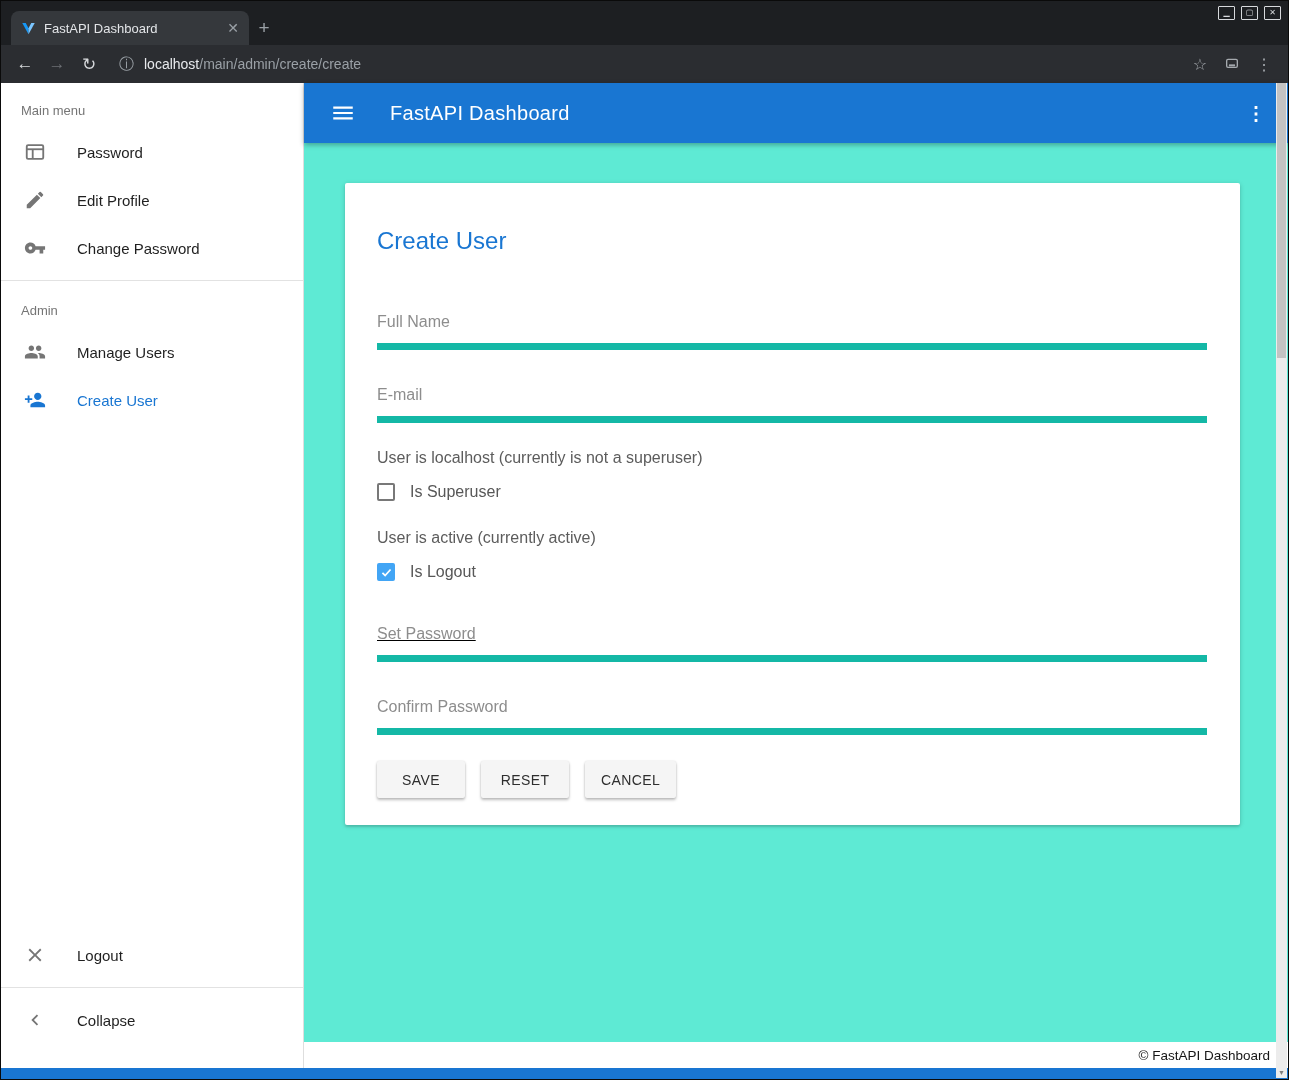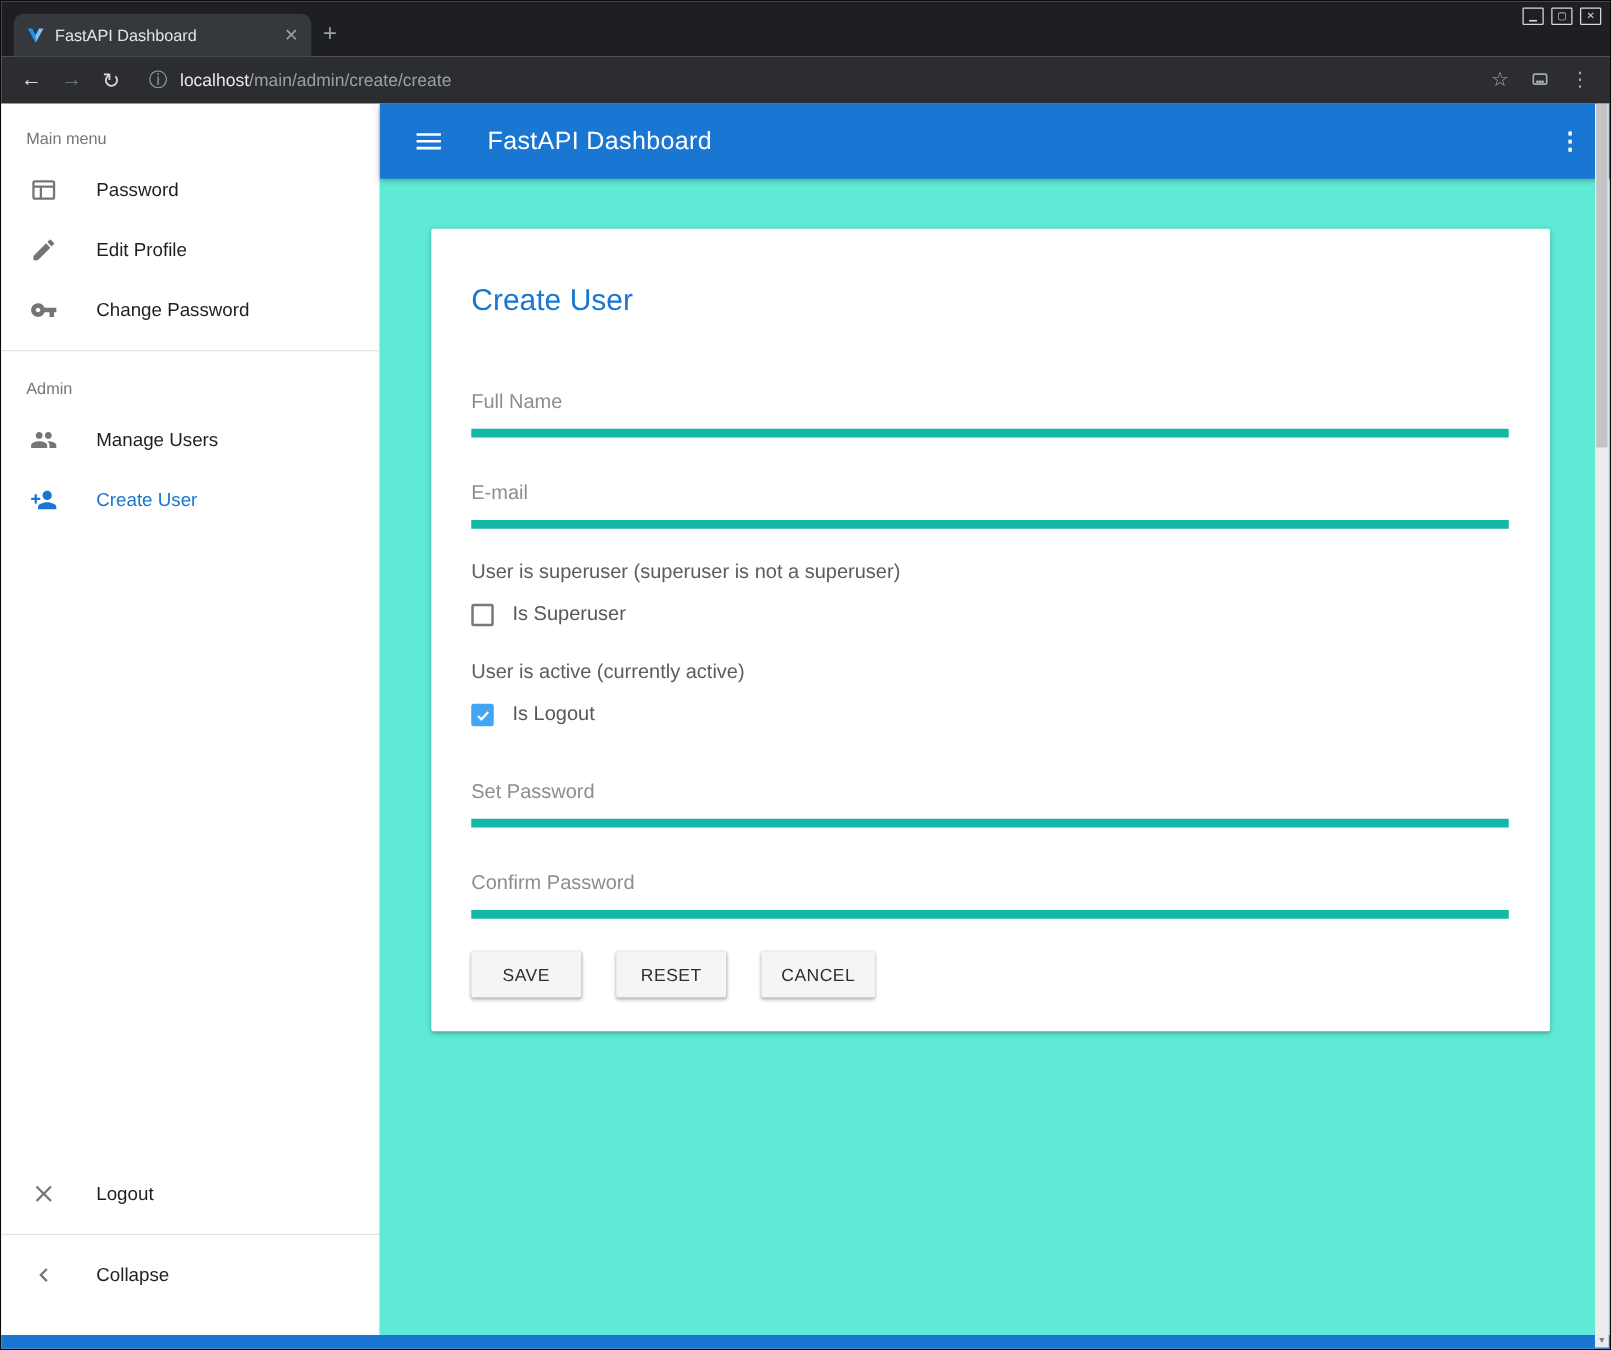--- a/index.html
+++ b/index.html
@@ -105,22 +105,22 @@
   }
   .text-field input::placeholder { color:#8d8d8d; opacity:1; }
   .hint { margin:4px 0 16px 0; font-size:16px; color:#5c5c5c; }
   .cb-row { display:flex; align-items:center; gap:15px; margin:0 0 28px 0; cursor:pointer; }
   .cb-box {
     width:18px; height:18px; border:2px solid #787878; border-radius:2px; flex:none;
     display:flex; align-items:center; justify-content:center; background:#fff;
   }
   .cb-box.checked { background:#42a5f5; border-color:#42a5f5; }
   .cb-label { font-size:16px; color:#575757; }
-  .pw-gap { margin-top:34px; }
-  .btn-row { display:flex; gap:28px; margin-top:26px; }
+  .pw-gap { margin-top:34px;text-decoration:underline; }
+  .btn-row { display:flex; gap:16px; margin-top:26px; }
   .btn {
     min-width:88px; height:37px; padding:0 16px; border:none; border-radius:2px;
     background:#f5f5f5; color:#2e2e2e; font-size:14px; font-weight:500;
     letter-spacing:.4px; cursor:pointer; font-family:inherit;
     box-shadow:0 2px 3px rgba(0,0,0,.26), 0 0 2px rgba(0,0,0,.12);
   }
 
   .main-footer {
     height:26px; flex:none; background:#fff; display:flex; align-items:center;
     justify-content:flex-end; padding-right:18px; font-size:13.5px; color:#161616;
@@ -272,21 +272,21 @@
           <h2 class="card-title">Create User</h2>
 
           <div class="text-field">
             <input type="text" placeholder="Full Name" style="">
           </div>
 
           <div class="text-field">
             <input type="text" placeholder="E-mail" style="">
           </div>
 
-          <p class="hint">User is superuser (superuser is not a superuser)</p>
+          <p class="hint">User is localhost (currently is not a superuser)</p>
           <div class="cb-row">
             <span class="cb-box"></span>
             <span class="cb-label">Is Superuser</span>
           </div>
 
           <p class="hint">User is active (currently active)</p>
           <div class="cb-row">
             <span class="cb-box checked">
               <svg width="13" height="13" viewBox="0 0 24 24" fill="none" stroke="#ffffff" stroke-width="3.2">
                 <polyline points="4.5,12.5 9.5,17.5 19.5,6.5"></polyline>
@@ -304,20 +304,23 @@
           </div>
 
           <div class="btn-row">
             <button class="btn">SAVE</button>
             <button class="btn">RESET</button>
             <button class="btn">CANCEL</button>
           </div>
         </div>
       </div>
 
+      <div class="main-footer">
+        <span>© FastAPI Dashboard</span>
+      </div>
     </div>
   </div>
 
   <div class="bottom-strip"></div>
 
   <div class="scrollbar">
     <div class="scroll-thumb"></div>
     <div class="scroll-arrow">▼</div>
   </div>
 

